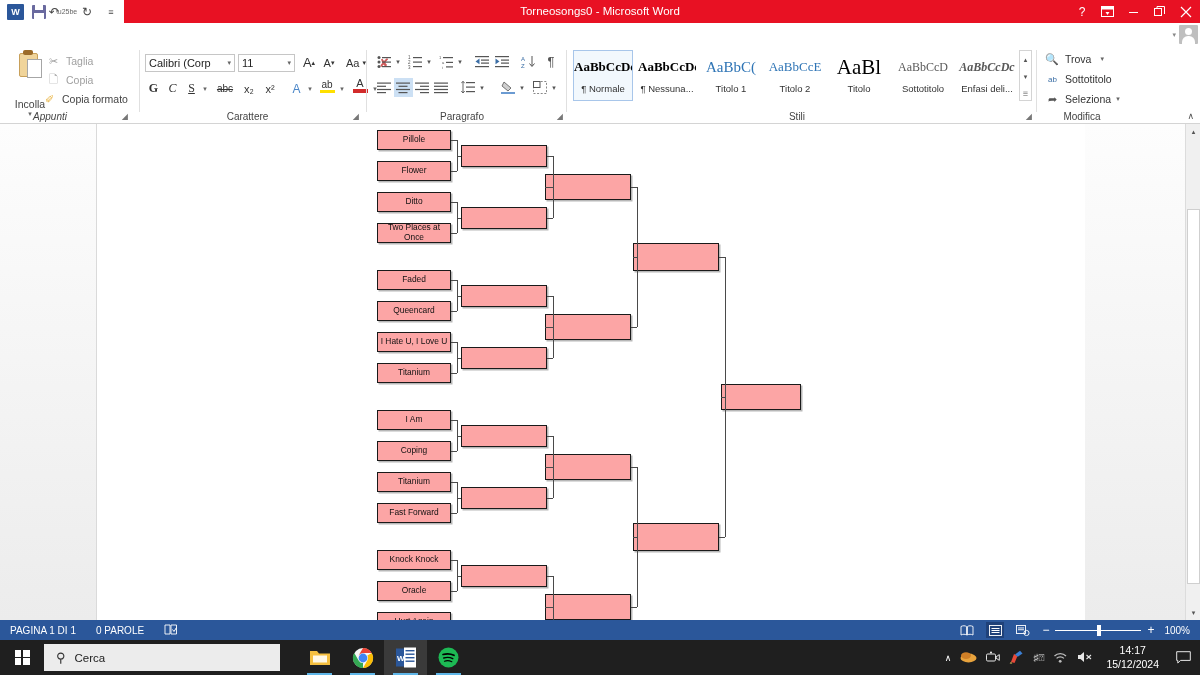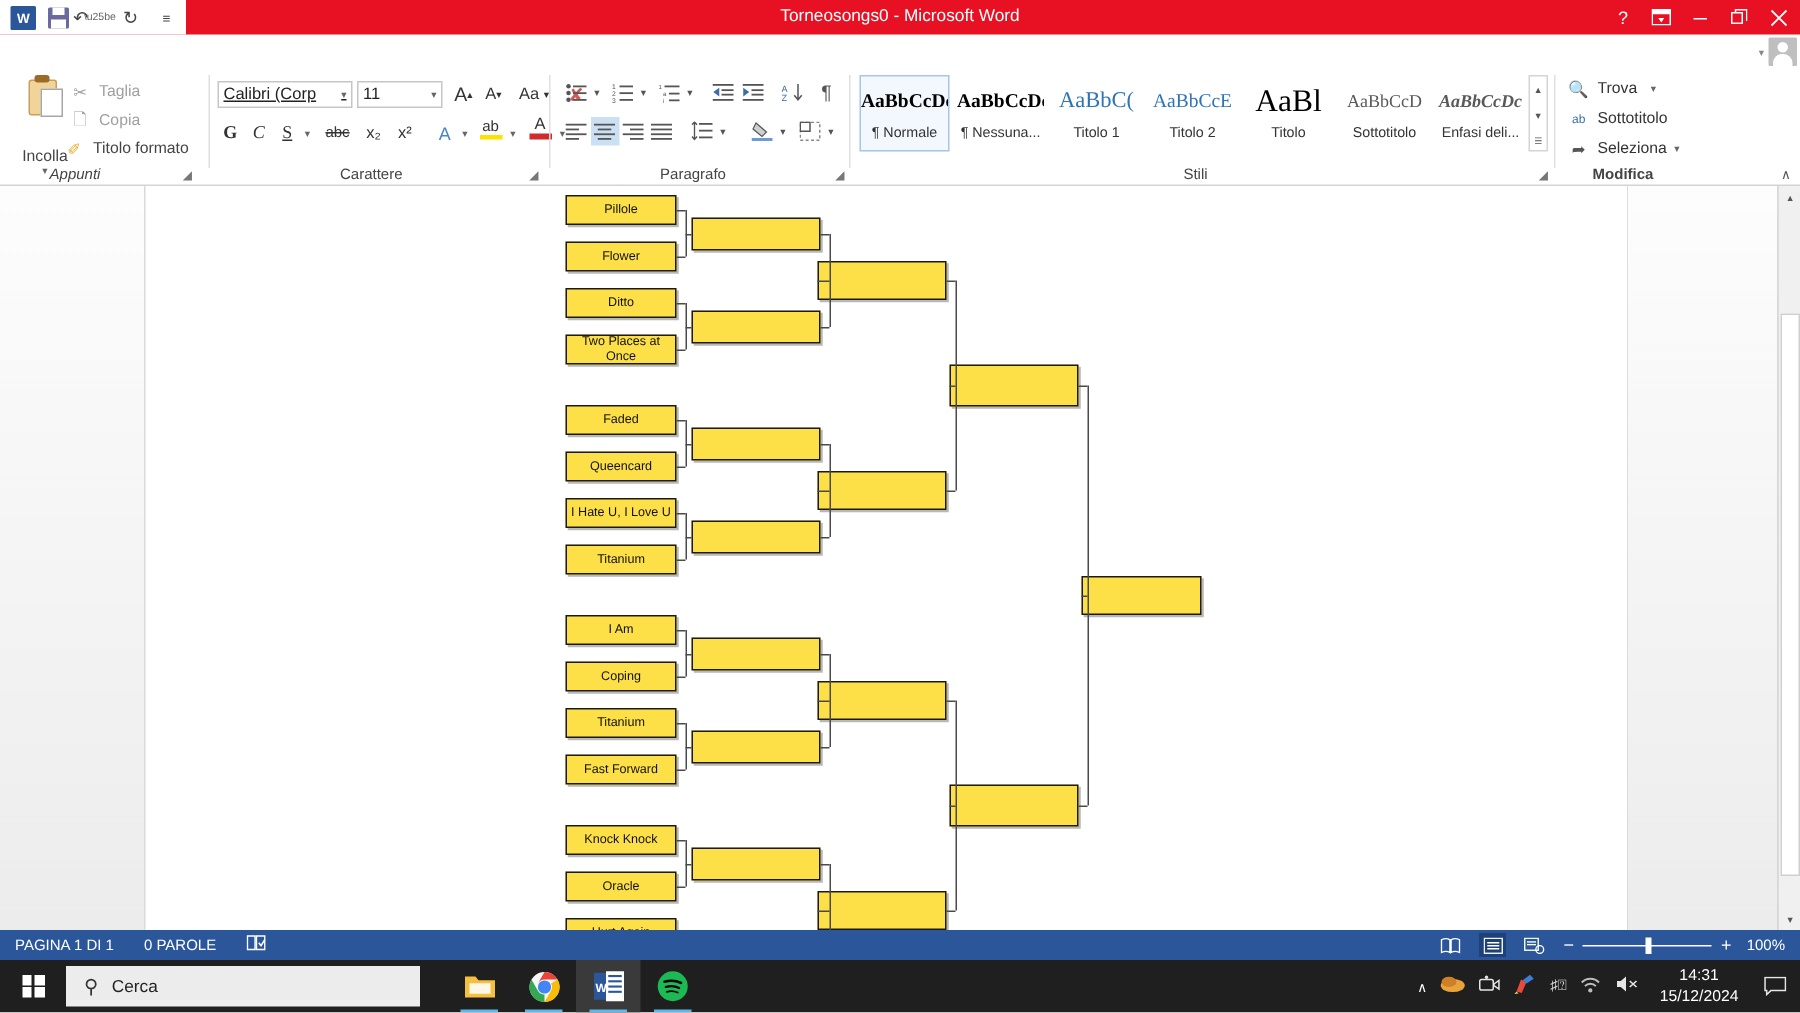--- a/index.html
+++ b/index.html
@@ -131,21 +131,21 @@
              background: linear-gradient(to bottom, #fdfdfd, #ececec); }
   .vscroll { position:absolute; right:0; top:0; width:15px; height:496px; background:#f0f0f0;
              border-left:1px solid #dcdcdc; }
   .vs-btn { width:15px; height:15px; display:flex; align-items:center; justify-content:center;
             font-size:7px; color:#555; }
   .vs-thumb { position:absolute; left:1px; top:85px; width:13px; height:375px; background:#fff;
               border:1px solid #cfcfcf; }
 
   
   .bk-box {
-    position: absolute; background: #fde047; border: 1.3px solid #1a1a1a;
+    position: absolute; background: #fca5a5; border: 1.3px solid #1a1a1a;
     box-shadow: 1.5px 1.5px 0 0 #b8b8b8;
     display: flex; align-items: center; justify-content: center;
     text-align: center; font-size: 8.4px; color: #111;
     font-family: "Liberation Sans", sans-serif; line-height: 1.15;
     padding: 0 2px;
   }
   .bk-line { position: absolute; background: #4a4a4a; }
 
   
   .statusbar {
@@ -252,29 +252,29 @@
       <div class="clip-item" style="left:46px; top:8px;">
         <span class="mini-ico">✂</span>
         <span>Taglia</span>
       </div>
       <div class="clip-item" style="left:46px; top:27px;">
         <span class="mini-ico">🗋</span>
         <span>Copia</span>
       </div>
       <div class="clip-item en" style="left:42px; top:46px;">
         <span class="mini-ico" style="color:#e8b13b">✐</span>
-        <span>Titolo formato</span>
+        <span>Copia formato</span>
       </div>
       <div class="rgroup-label" style="width:100px;font-style:italic;">Appunti</div>
       <div class="dlg" style="right:12px;">◢</div>
       <div class="rgroup-sep" style="right:0;"></div>
     </div>
 
     <div class="rgroup" style="left:140px; width:227px;">
-      <div class="fontbox" style="left:5px; top:8px; width:90px;text-decoration:underline;">
+      <div class="fontbox" style="left:5px; top:8px; width:90px;">
         <span>Calibri (Corp</span>
           <span class="cv">▾</span>
       </div>
       <div class="fontbox" style="left:98px; top:8px; width:57px;">
         <span>11</span>
           <span class="cv">▾</span>
       </div>
       <div class="fbtn" style="left:160px; top:7px; width:18px; font-size:13px;">
           <span>A</span>
           <sup style="font-size:7px">▴</sup>
@@ -502,21 +502,21 @@
       </div>
       <div class="edit-item" style="left:8px; top:26px;">
         <span class="mini-ico" style="color:#3b6ea5;font-size:8px;">ab</span>
         <span>Sottotitolo</span>
       </div>
       <div class="edit-item" style="left:8px; top:46px;">
         <span class="mini-ico" style="color:#555">➦</span>
         <span>Seleziona</span>
         <span style="font-size:7px;color:#666;">▾</span>
       </div>
-      <div class="rgroup-label" style="width:90px;font-weight:bold;">Modifica</div>
+      <div class="rgroup-label" style="width:90px;">Modifica</div>
     </div>
     <div class="collapse-ribbon">∧</div>
   </div>
 
   <div class="docarea">
     <div class="shade-l"></div>
     <div class="shade-r"></div>
     <div class="page">
 
       <div id="bracket">
@@ -804,21 +804,21 @@
             <circle cx="7.2" cy="10.3" r="1.4" fill="#bdbdbd"></circle>
           </svg>
       </span>
       <span>
         <svg width="16" height="12" viewBox="0 0 16 12">
             <path d="M1 4 H3.5 L7 1 V11 L3.5 8 H1 Z" fill="#e6e6e6"></path>
             <path d="M9.5 4 L14 8 M14 4 L9.5 8" stroke="#e6e6e6" stroke-width="1.1"></path>
           </svg>
       </span>
       <span class="clock">
-        <div>14:31</div>
+        <div>14:17</div>
         <div>15/12/2024</div>
       </span>
       <span class="notif">
         <svg width="15" height="13" viewBox="0 0 15 13">
             <path d="M0.7 0.7 H14.3 V9.4 H4.6 L1.8 12 V9.4 H0.7 Z" fill="none" stroke="#e6e6e6" stroke-width="1"></path>
           </svg>
       </span>
     </div>
   </div>
 </div>

